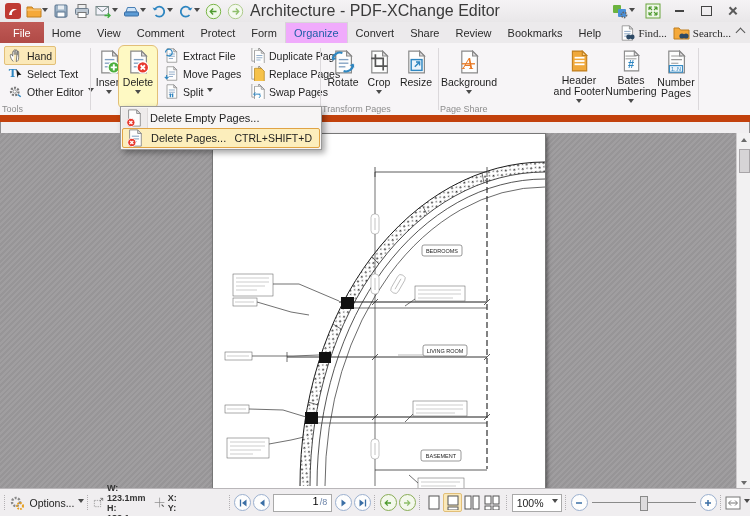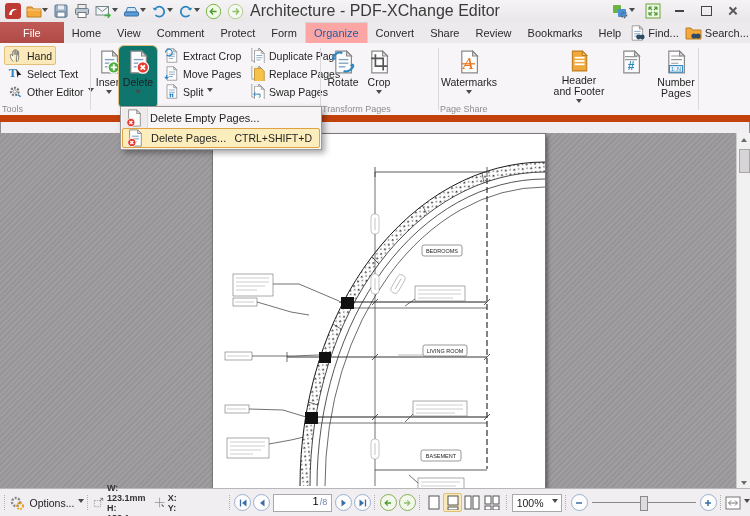--- a/index.html
+++ b/index.html
@@ -21,33 +21,33 @@
   .qat{display:flex;align-items:center;gap:1px;padding-left:3px;z-index:2;}
   .qbtn{height:19px;display:flex;align-items:center;padding:0 2px;border-radius:2px;}
   .title{position:absolute;left:0;right:0;text-align:center;font-size:16px;color:#3a3a3a;}
   .winctl{margin-left:auto;display:flex;align-items:center;gap:2px;z-index:2;padding-right:4px;}
   .wbtn{width:25px;height:18px;display:flex;align-items:center;justify-content:center;}
   .minbar{width:9px;height:1.6px;background:#444;}
   .maxbox{width:9px;height:8px;border:1.4px solid #444;}
   
   .menubar{position:absolute;top:22px;left:0;right:0;height:21px;background:#eceaec;display:flex;align-items:stretch;font-size:11px;color:#2b2b2b;}
   .mtab{padding:0 8px;display:flex;align-items:center;}
-  .mtab.file{background:linear-gradient(#c05a56,#b04a46);color:#fff;padding:0 23px;}
-  .mtab.active{background:#fca5a5;color:#1f5fa8;border:1px solid #d8d5d8;border-bottom:none;text-align:center;}
-  .menubar .right{margin-left:auto;display:flex;align-items:center;gap:6px;padding-right:6px;}
+  .mtab.file{background:linear-gradient(#c05a56,#b04a46);color:#fff;padding:0 13px;}
+  .mtab.active{background:#f0abfc;color:#1f5fa8;border:1px solid #d8d5d8;border-bottom:none;text-align:center;}
+  .menubar .right{margin-left:auto;display:flex;align-items:center;gap:6px;padding-right:6px;font-family:Liberation Serif, serif;}
   .fbtn{display:flex;align-items:center;gap:3px;font-size:11px;color:#2b2b2b;}
   
   .ribbon{position:absolute;top:43px;left:0;right:0;height:72px;background:#f7f5f7;border-bottom:7px solid #c2410c;}
   .sepv{position:absolute;top:5px;bottom:5px;width:1px;background:#dbd8db;}
   .glabel{position:absolute;bottom:1px;left:0;right:0;text-align:left;font-size:9px;color:#8d8d8d;}
   .grp{position:absolute;top:0;bottom:0;}
   .sb{position:absolute;height:17px;display:flex;align-items:center;font-size:10.5px;color:#1e1e1e;gap:4px;padding:0 3px;border:1px solid transparent;border-radius:2px;white-space:nowrap;}
   .sb.hl{background:#fbe9b9;border-color:#e2bf78;}
   .bb{position:absolute;top:2px;height:58px;display:flex;flex-direction:column;align-items:center;font-size:10.5px;color:#1e1e1e;border:1px solid transparent;border-radius:2px;padding-top:4px;text-align:center;line-height:11px;}
-  .bb.hl{background:#0f766e;border-color:#e2bf78;border-radius:6px;}
+  .bb.hl{background:#fef9c3;border-color:#e2bf78;border-radius:6px;}
   .bb .lbl{margin-top:3px;}
   
   .menu{position:absolute;left:120px;top:106px;width:198px;background:#f7f5f5;border:1px solid #9a9a9a;box-shadow:3px 3px 6px rgba(0,0,0,.35);z-index:60;padding:1px;}
   .icol{position:absolute;left:1px;top:1px;bottom:1px;width:25px;background:#eeebeb;border-right:1px solid #dedada;}
   .mi{height:20px;display:flex;align-items:center;position:relative;font-size:11px;color:#1e1e1e;}
   .mi .mic{width:18px;height:18px;margin:0 7px 0 3px;position:relative;z-index:1;}
   .mi.hl{background:#fceebc;border:1px solid #e0a344;border-radius:2px;height:18px;}
   .mi .sc{margin-left:auto;padding-right:7px;font-size:10.5px;}
   
   .tabbar{position:absolute;top:131px;left:0;right:0;height:18px;background:#4c4b4d;display:flex;align-items:flex-end;margin-top:40px;}
@@ -283,21 +283,21 @@
         <use href="#s-badge-x"></use>
       </svg>
     <span class="lbl">Delete</span>
     <span class="caret blk"></span>
   </div>
   <div class="sb" style="left:160px;top:3px;">
     <svg width="15" height="15" viewBox="0 0 20 20">
         <use href="#s-doc"></use>
         <path d="M2 6 a4.5 4.5 0 1 1 1.5 3.4" fill="none" stroke="#2e86c1" stroke-width="1.6"></path>
       </svg>
-    <span>Extract Crop</span>
+    <span>Extract File</span>
   </div>
   <div class="sb" style="left:160px;top:21px;">
     <svg width="15" height="15" viewBox="0 0 20 20">
         <use href="#s-doc"></use>
         <path d="M3.5 12 v5 M1 14.5 l2.5 2.5 2.5-2.5" fill="none" stroke="#2e86c1" stroke-width="1.5"></path>
       </svg>
     <span>Move Pages</span>
   </div>
   <div class="sb" style="left:160px;top:39px;">
     <svg width="15" height="15" viewBox="0 0 20 20">
@@ -345,52 +345,61 @@
       <span class="lbl">Rotate</span>
     </div>
     <div class="bb" style="left:40px;width:32px;">
       <svg width="24" height="24" viewBox="0 0 20 20">
           <use href="#s-doc-blank"></use>
           <path d="M7 3.5 v10 h10 M3.5 7 h10 v10" fill="none" stroke="#555" stroke-width="1.4"></path>
         </svg>
       <span class="lbl">Crop</span>
       <span class="caret blk"></span>
     </div>
+    <div class="bb" style="left:74px;width:38px;">
+      <svg width="24" height="24" viewBox="0 0 20 20">
+          <use href="#s-doc-blank"></use>
+          <rect x="6" y="8" width="9" height="9" fill="#eaf3fb" stroke="#2e86c1" stroke-width="1.2"></rect>
+          <path d="M9 14 l4-4 m0 3 v-3 h-3" fill="none" stroke="#2e86c1" stroke-width="1.2"></path>
+        </svg>
+      <span class="lbl">Resize</span>
+    </div>
     <div class="glabel">Transform Pages</div>
   </div>
   <div class="sepv" style="left:438px;"></div>
 
   <div class="grp" style="left:440px;width:254px;">
     <div class="bb" style="left:0px;width:56px;">
       <svg width="24" height="24" viewBox="0 0 20 20">
           <use href="#s-doc-blank"></use>
           <text x="9.5" y="16" font-size="13" font-family="DejaVu Serif" font-style="italic" text-anchor="middle" fill="#e87722">A</text>
           <path d="M4 11.5 h11" stroke="#e87722" stroke-width="1.1"></path>
         </svg>
-      <span class="lbl">Watermarks</span>
+      <span class="lbl">Background</span>
       <span class="caret blk"></span>
     </div>
     <div class="bb" style="left:112px;width:52px;">
       <svg width="24" height="24" viewBox="0 0 20 20">
           <path d="M4 1 h9 l4 4 v14 h-13 z" fill="#f0a83a" stroke="#c07f1f"></path>
           <path d="M13 1 v4 h4 z" fill="#fbd08a" stroke="#c07f1f"></path>
           <g stroke="#fff" stroke-width="1.6">
             <line x1="6" y1="7" x2="15" y2="7"></line>
             <line x1="6" y1="10" x2="15" y2="10"></line>
             <line x1="6" y1="13" x2="15" y2="13"></line>
           </g>
         </svg>
       <span class="lbl"><span>Header and Footer</span> <span class="caret"></span></span>
     </div>
     <div class="bb" style="left:166px;width:48px;">
       <svg width="24" height="24" viewBox="0 0 20 20">
           <use href="#s-doc-blank"></use>
           <path d="M5 5.5 h10 M5 8 h10" stroke="#999" stroke-width="0.9"></path>
           <text x="10" y="16.5" font-size="10" font-weight="bold" text-anchor="middle" fill="#2e86c1">#</text>
         </svg>
+      <span class="lbl"><span>Bates Numbering</span> <span class="caret"></span></span>
     </div>
     <div class="bb" style="left:216px;width:38px;">
       <svg width="24" height="24" viewBox="0 0 20 20">
           <use href="#s-doc-blank"></use>
           <path d="M6 5 h9 M6 8 h9 M6 11 h6" stroke="#999" stroke-width="0.9"></path>
           <rect x="4.5" y="13" width="11" height="5.5" fill="#eaf3fb" stroke="#2e86c1" stroke-width="0.9"></rect>
           <text x="10" y="17.5" font-size="4.6" text-anchor="middle" fill="#2e86c1">1..N</text>
         </svg>
       <span class="lbl">Number Pages</span>
     </div>

